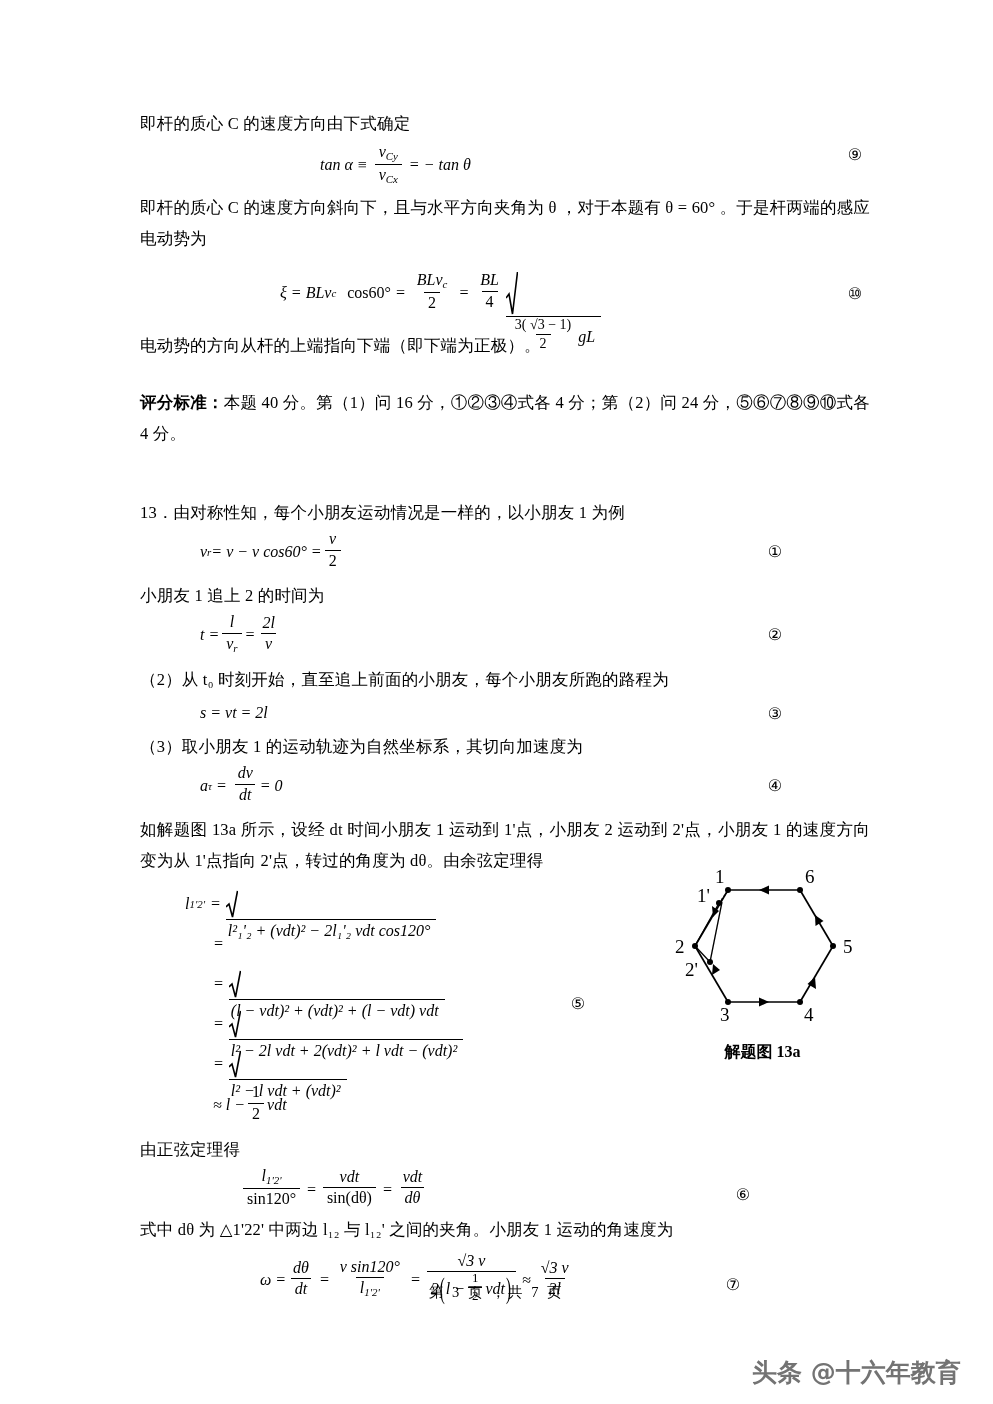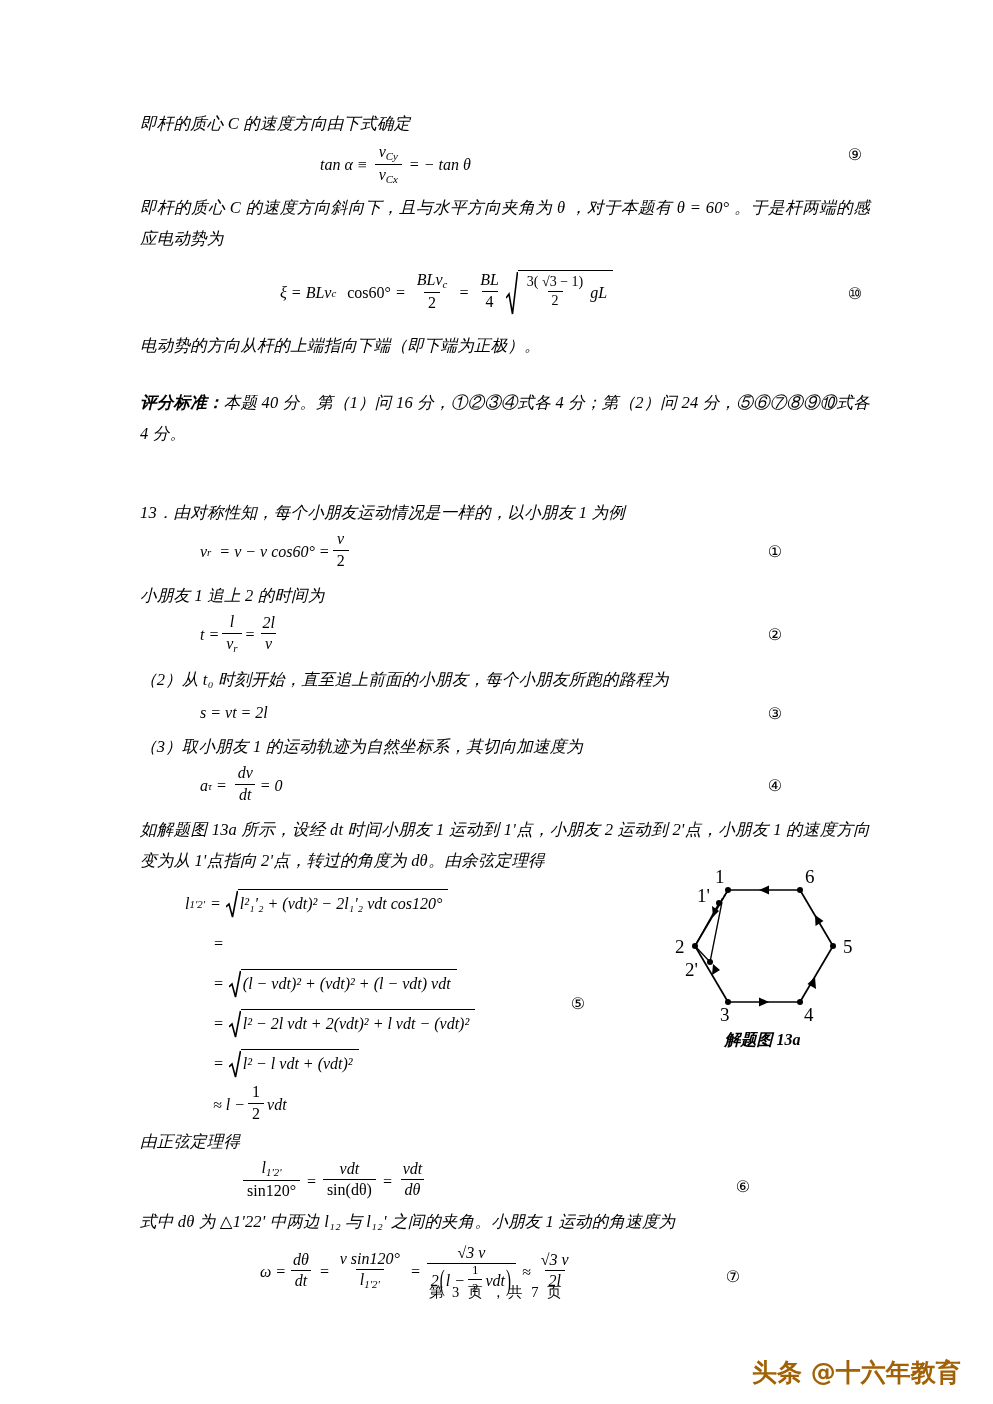--- a/index.html
+++ b/index.html
@@ -25,21 +25,20 @@
     width: 730px;
   }
 
   
   .para {
     font-size: 16.5px;
     line-height: 31px;
     letter-spacing: 0.2px;
     text-align: justify;
     margin: 0;
-    font-style: italic;
   }
   .bold { font-weight: bold; }
 
   
   .math {
     font-family: "Liberation Serif", "DejaVu Serif", serif;
     font-style: italic;
     font-size: 16px;
     white-space: nowrap;
   }
@@ -72,20 +71,21 @@
   .frac > .num { padding: 0 4px 1px 4px; line-height: 1.15; }
   .frac > .den { padding: 1px 4px 0 4px; line-height: 1.15; border-top: 1.2px solid #000; }
 
   sub { font-size: 0.68em; vertical-align: -0.32em; font-style: italic;}
 
   
   .rad {
     display: inline-flex;
     align-items: stretch;
     vertical-align: middle;
+    flex-direction: column;
   }
   .rad > .radsign {
     display: inline-block;
     width: 12px;
     position: relative;
     flex: 0 0 auto;
   }
   .rad > .radsign svg { display: block; height: 100%; width: 12px; }
   .rad > .radbody {
     border-top: 1.3px solid #000;
@@ -111,44 +111,43 @@
   .figure {
     position: absolute;
     left: 655px;
     top: 858px;
     width: 215px;
   }
   .figcap {
     text-align: center;
     font-size: 16px;
     font-weight: bold;
-    margin-top: 0;
+    margin-top: 12px;
     font-family: "Liberation Serif", serif;
-    font-style: italic;
   }
 
   
   .footer {
     position: absolute;
     left: 0;
     right: 0;
     top: 1283px;
     text-align: center;
     font-size: 14.5px;
     letter-spacing: 2.5px;
   }
 
   
   .watermark {
     position: absolute;
     left: 752px;
     top: 1356px;
     font-size: 25px;
     font-weight: bold;
-    color: #a16207;
+    color: #737373;
     font-family: "DejaVu Sans", sans-serif;
     text-shadow: 1px 1px 0 rgba(255,255,255,0.9);
     letter-spacing: 0px;
     white-space: nowrap;
   }
 </style>
 </head>
 <body>
 
 <div class="page">
@@ -207,21 +206,21 @@
     <p class="para" style="margin-top:14px;">电动势的方向从杆的上端指向下端（即下端为正极）。</p>
 
     <p class="para" style="margin-top:26px;"><span class="bold">评分标准：</span><span>本题 40 分。第（1）问 16 分，①②③④式各 4 分；第（2）问 24 分，⑤⑥⑦⑧⑨⑩式各 4 分。</span></p>
 
     <p class="para" style="margin-top:48px;">13．由对称性知，每个小朋友运动情况是一样的，以小朋友 1 为例</p>
 
     <div class="eqrow" style="margin:4px 0 2px 0;">
       <div class="eqbox math" style="padding-left:60px; display:flex; align-items:center;">
         <span>v</span>
           <sub>r</sub>
-        <span style="margin-left:8px;">= v − v cos60° =</span>
+        <span style="margin-left:0;">= v − v cos60° =</span>
         <span class="frac">
           <span class="num">v</span>
           <span class="den up">2</span>
         </span>
       </div>
       <span class="tag" style="right:88px; top:10px;">①</span>
     </div>
 
     <p class="para" style="margin-top:8px;">小朋友 1 追上 2 的时间为</p>
 
@@ -331,21 +330,21 @@
             <span class="num up">1</span>
             <span class="den up">2</span>
           </span>
           <span>vdt</span>
         </div>
 
       </div>
       <span class="tag" style="right:285px; top:110px;">⑤</span>
     </div>
 
-    <p class="para" style="">由正弦定理得</p>
+    <p class="para" style="margin-top:8px;">由正弦定理得</p>
 
     <div class="eqrow" style="margin:4px 0;">
       <div class="eqbox math" style="padding-left:100px; display:flex; align-items:center;">
         <span class="frac">
           <span class="num"><span>l</span><sub>1'2'</sub></span>
           <span class="den up">sin120°</span>
         </span>
         <span style="margin:0 3px;">=</span>
         <span class="frac">
           <span class="num">vdt</span>

